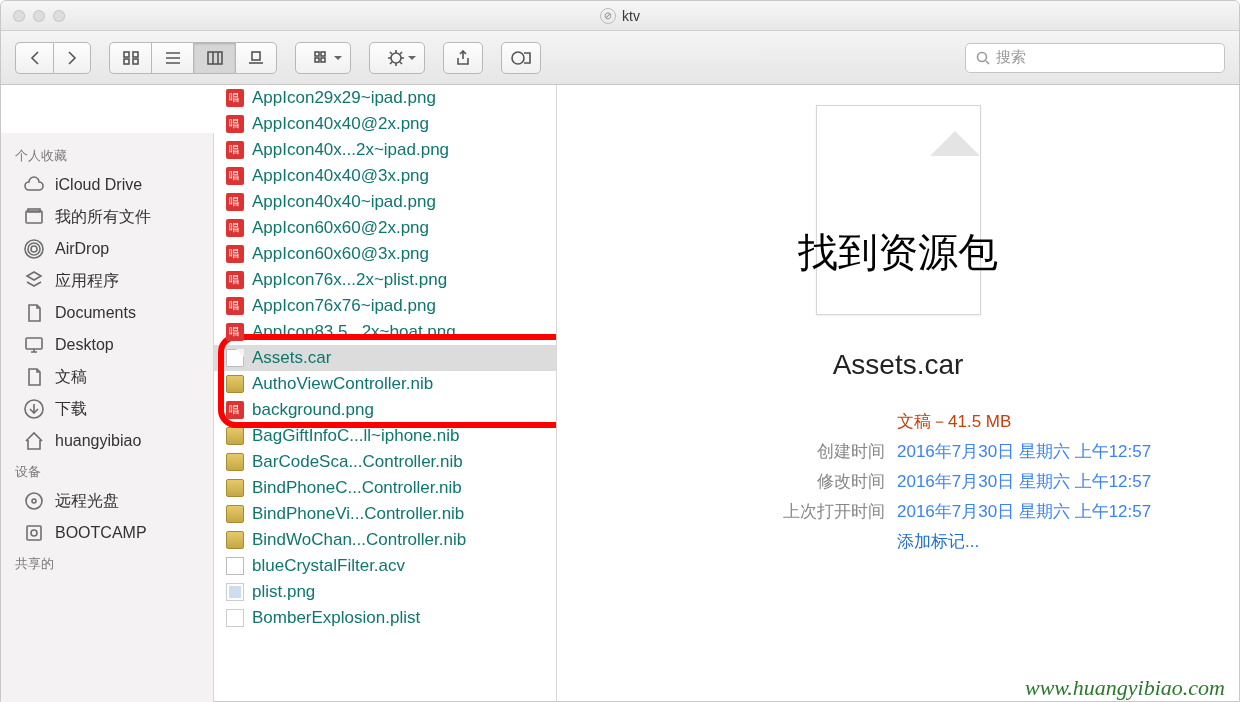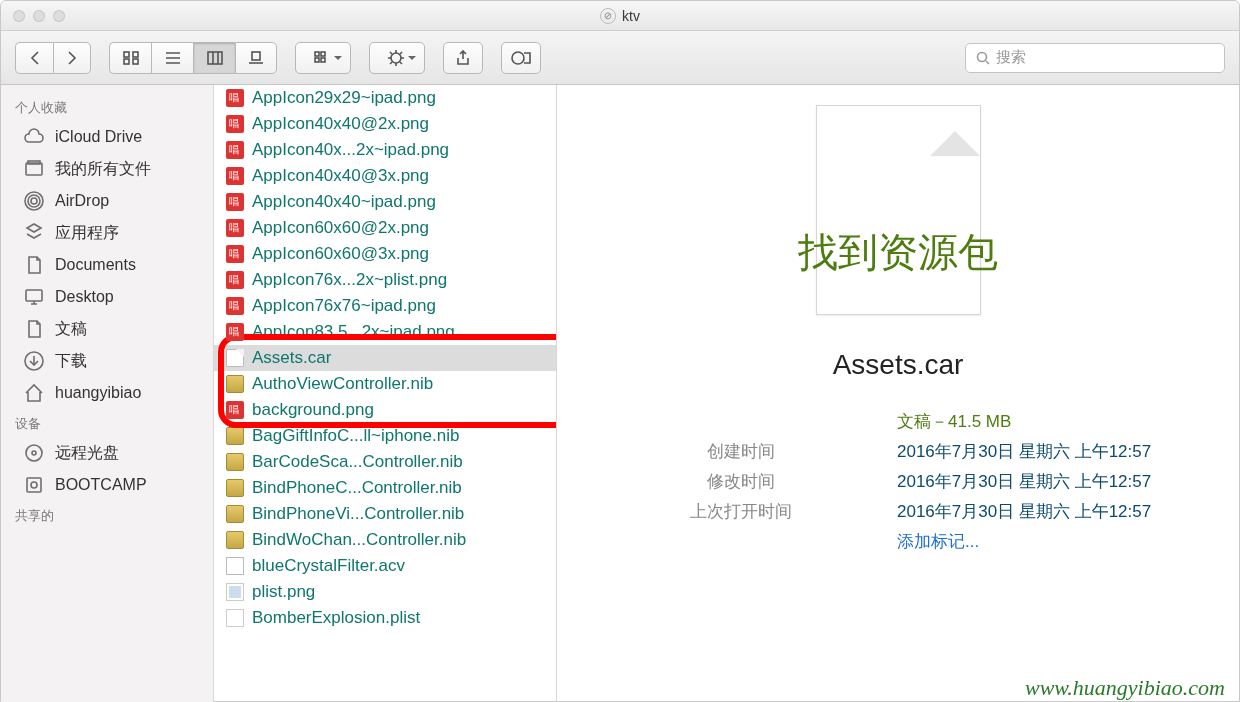--- a/index.html
+++ b/index.html
@@ -23,21 +23,21 @@
 .seg.view .active { background: #d6d6d6; box-shadow: inset 0 1px 2px rgba(0,0,0,.2); }
 .drop { width: 56px; position: relative; }
 .drop::after { content: ""; position: absolute; right: 8px; top: 50%; margin-top: -2px; border: 4px solid transparent; border-top-color: #666; }
 .single { width: 40px; }
 .spacer { flex: 1; }
 .search { width: 260px; height: 30px; border: 1px solid #c4c4c4; border-radius: 5px; background: #fff; display: flex; align-items: center; padding: 0 10px; color: #9a9a9a; font-size: 15px; margin-left: 20px; }
 .search svg { margin-right: 6px; }
 
 .body { display: flex; height: calc(702px - 30px - 54px); }
 
-.sidebar { width: 213px; background: #f4f2f3; border-right: 1px solid #d8d8d8; padding-top: 8px; overflow: hidden; }
+.sidebar { width: 213px; background: #f4f2f3; border-right: 1px solid #d8d8d8; padding-top: 8px; overflow: hidden; margin-top: 48px; }
 .sb-head { font-size: 13px; color: #7a7a7a; padding: 6px 14px 4px; }
 .sb-item { display: flex; align-items: center; gap: 10px; padding: 5px 14px 5px 22px; font-size: 16px; color: #333; cursor: default; }
 .sb-item svg { width: 22px; height: 22px; color: #6f6f6f; flex-shrink: 0; }
 
 .files { width: 343px; border-right: 1px solid #d8d8d8; overflow: hidden; position: relative; }
 .frow { display: flex; align-items: center; gap: 8px; padding: 3px 12px; font-size: 17px; color: #0f766e; white-space: nowrap; }
 .frow.selected { background: #dcdcdc; }
 .ficon { width: 18px; height: 18px; flex-shrink: 0; display: inline-block; }
 .ficon.png { background: #d33; border-radius: 2px; position: relative; }
 .ficon.png::after { content: "唱"; position: absolute; color: #fff; font-size: 10px; left: 3px; top: 2px; }
@@ -48,26 +48,26 @@
 .ficon.pngimg { background: #fff; border: 1px solid #ccc; position: relative; }
 .ficon.pngimg::after { content: ""; position: absolute; inset: 2px; background: #cde; }
 .ficon.plist { background: #fff; border: 1px solid #ccc; }
 
 .highlight-box { position: absolute; border: 6px solid #f00; border-radius: 18px; pointer-events: none; }
 
 .preview { flex: 1; display: flex; flex-direction: column; align-items: center; padding-top: 20px; position: relative; }
 .bigfile { width: 165px; height: 210px; background: #fff; border: 1px solid #d6d6d6; position: relative; box-shadow: 0 1px 2px rgba(0,0,0,.08); }
 .bigfile .fold { position: absolute; top: 0; right: 0; width: 50px; height: 50px; background: linear-gradient(135deg, transparent 49%, #e4e4e4 51%); }
 .bigfile .fold::after { content: ""; position: absolute; top: 0; right: 0; border: 25px solid transparent; border-top-color: #fff; border-right-color: #fff; }
-.annot { position: absolute; top: 140px; font-size: 40px; color: #4d7c0f; font-weight: 400; left: 50%; transform: translateX(-50%); }
+.annot { position: absolute; top: 140px; font-size: 40px; color: #000000; font-weight: 400; left: 50%; transform: translateX(-50%); }
 .fname { margin-top: 34px; font-size: 28px; color: #222; }
 .meta { margin-top: 26px; width: 100%; padding: 0 40px; }
 .meta .row { display: flex; font-size: 17px; line-height: 30px; }
-.meta .lab { width: 300px; text-align: center; color: #888; padding-right: 12px; }
-.meta .val { color: #0c4a6e; }
+.meta .lab { width: 300px; text-align: right; color: #888; padding-right: 12px; }
+.meta .val { color: #3b82f6; }
 .meta .link { color: #1f6fd0; }
 
 .watermark { position: absolute; bottom: 2px; right: 14px; font-family: Georgia, serif; font-size: 22px; color: #2a7a2a; font-style: italic; }
 
 
 svg { stroke: currentColor; fill: none; stroke-width: 1.6; }
 </style>
 </head>
 <body>
 
@@ -276,21 +276,21 @@
         <div class="frow">
           <span class="ficon png"></span>
           <span>AppIcon76x...2x~plist.png</span>
         </div>
         <div class="frow">
           <span class="ficon png"></span>
           <span>AppIcon76x76~ipad.png</span>
         </div>
         <div class="frow">
           <span class="ficon png"></span>
-          <span>AppIcon83.5...2x~ipad.png</span>
+          <span>AppIcon83.5...2x~boat.png</span>
         </div>
         <div class="frow selected">
           <span class="ficon doc"></span>
           <span>Assets.car</span>
         </div>
         <div class="frow">
           <span class="ficon nib"></span>
           <span>AuthoViewController.nib</span>
         </div>
         <div class="frow">
@@ -333,21 +333,21 @@
 
     <div class="preview">
       <div class="bigfile">
         <div class="fold"></div>
       </div>
       <div class="annot">找到资源包</div>
       <div class="fname">Assets.car</div>
       <div class="meta">
         <div class="row">
           <div class="lab"></div>
-          <div class="val" style="color:#4d7c0f">文稿－41.5 MB</div>
+          <div class="val" style="color:#c2410c">文稿－41.5 MB</div>
         </div>
         <div class="row">
           <div class="lab">创建时间</div>
           <div class="val">2016年7月30日 星期六 上午12:57</div>
         </div>
         <div class="row">
           <div class="lab">修改时间</div>
           <div class="val">2016年7月30日 星期六 上午12:57</div>
         </div>
         <div class="row">

